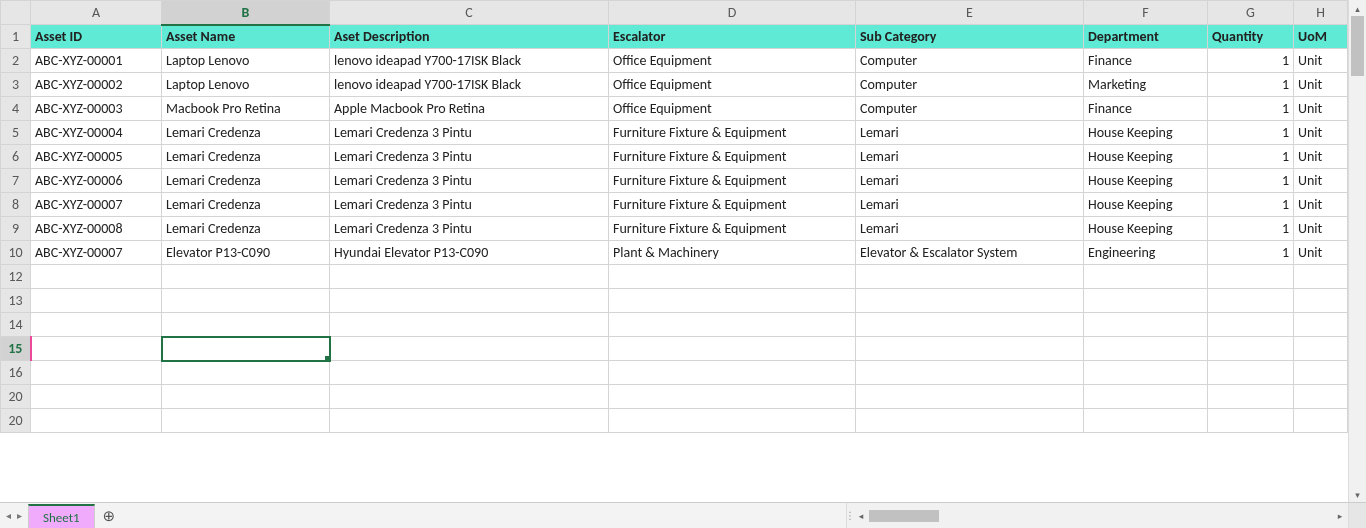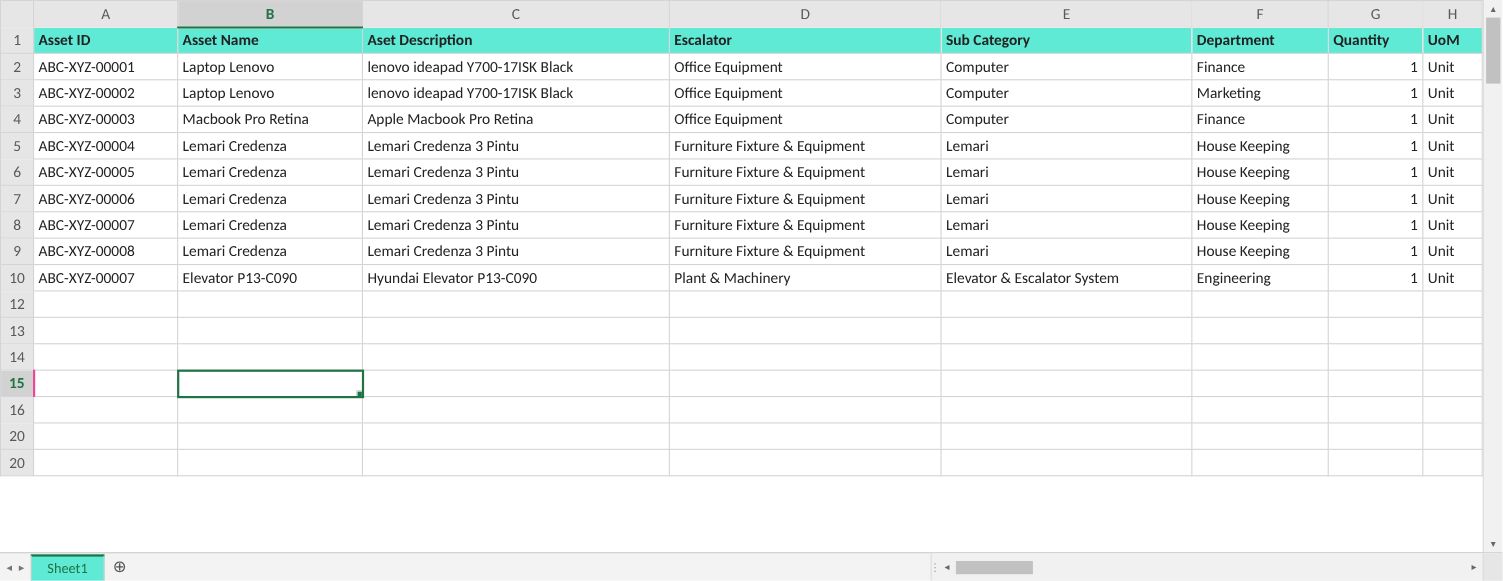--- a/index.html
+++ b/index.html
@@ -33,21 +33,21 @@
   
   .vscroll { position: absolute; top: 0; right: 0; width: 18px; bottom: 0; background: #f1f1f1; border-left: 1px solid #dcdcdc; display: flex; flex-direction: column; align-items: center; }
   .vscroll .arrow, .hscroll .arrow { width: 16px; height: 16px; display: flex; align-items: center; justify-content: center; font-size: 9px; color: #666; cursor: pointer; }
   .vscroll .track { flex: 1; width: 100%; position: relative; }
   .vscroll .thumb { position: absolute; left: 2px; right: 2px; top: 0; height: 60px; background: #c1c1c1; border-radius: 0; }
 
   
   .tabstrip { height: 26px; border-top: 1px solid #ccc; background: #f3f3f3; display: flex; align-items: stretch; }
   .tabstrip .navbtns { display: flex; align-items: center; padding: 0 6px; gap: 6px; color: #777; }
   .tabstrip .navbtns span { cursor: pointer; font-size: 10px; }
-  .tabstrip .tab { padding: 0 14px; display: flex; align-items: center; background: #5eead4; border: 1px solid #ccc; border-bottom: none; border-top: 2px solid #ccc; margin-top: 1px; font-size: 13px; cursor: pointer; }
+  .tabstrip .tab { padding: 0 14px; display: flex; align-items: center; background: #f0abfc; border: 1px solid #ccc; border-bottom: none; border-top: 2px solid #ccc; margin-top: 1px; font-size: 13px; cursor: pointer; }
   .tabstrip .tab.active { border-top: 2px solid #217346; color: #217346; font-weight: 500; }
   .tabstrip .addsheet { width: 28px; display: flex; align-items: center; justify-content: center; color: #555; cursor: pointer; font-size: 15px; }
   .tabstrip .spacer { flex: 1; }
   .hscroll { display: flex; align-items: center; width: 520px; background: #f1f1f1; border-left: 1px solid #dcdcdc; }
   .hscroll .splitter { width: 6px; height: 100%; cursor: col-resize; color: #999; display:flex; align-items:center; justify-content:center; font-size:10px;}
   .hscroll .track { flex: 1; height: 14px; position: relative; }
   .hscroll .thumb { position: absolute; top: 1px; bottom: 1px; left: 0; width: 70px; background: #c1c1c1; }
   .hscroll .corner { width: 18px; height: 100%; border-left: 1px solid #dcdcdc; }
 </style>
 </head>

